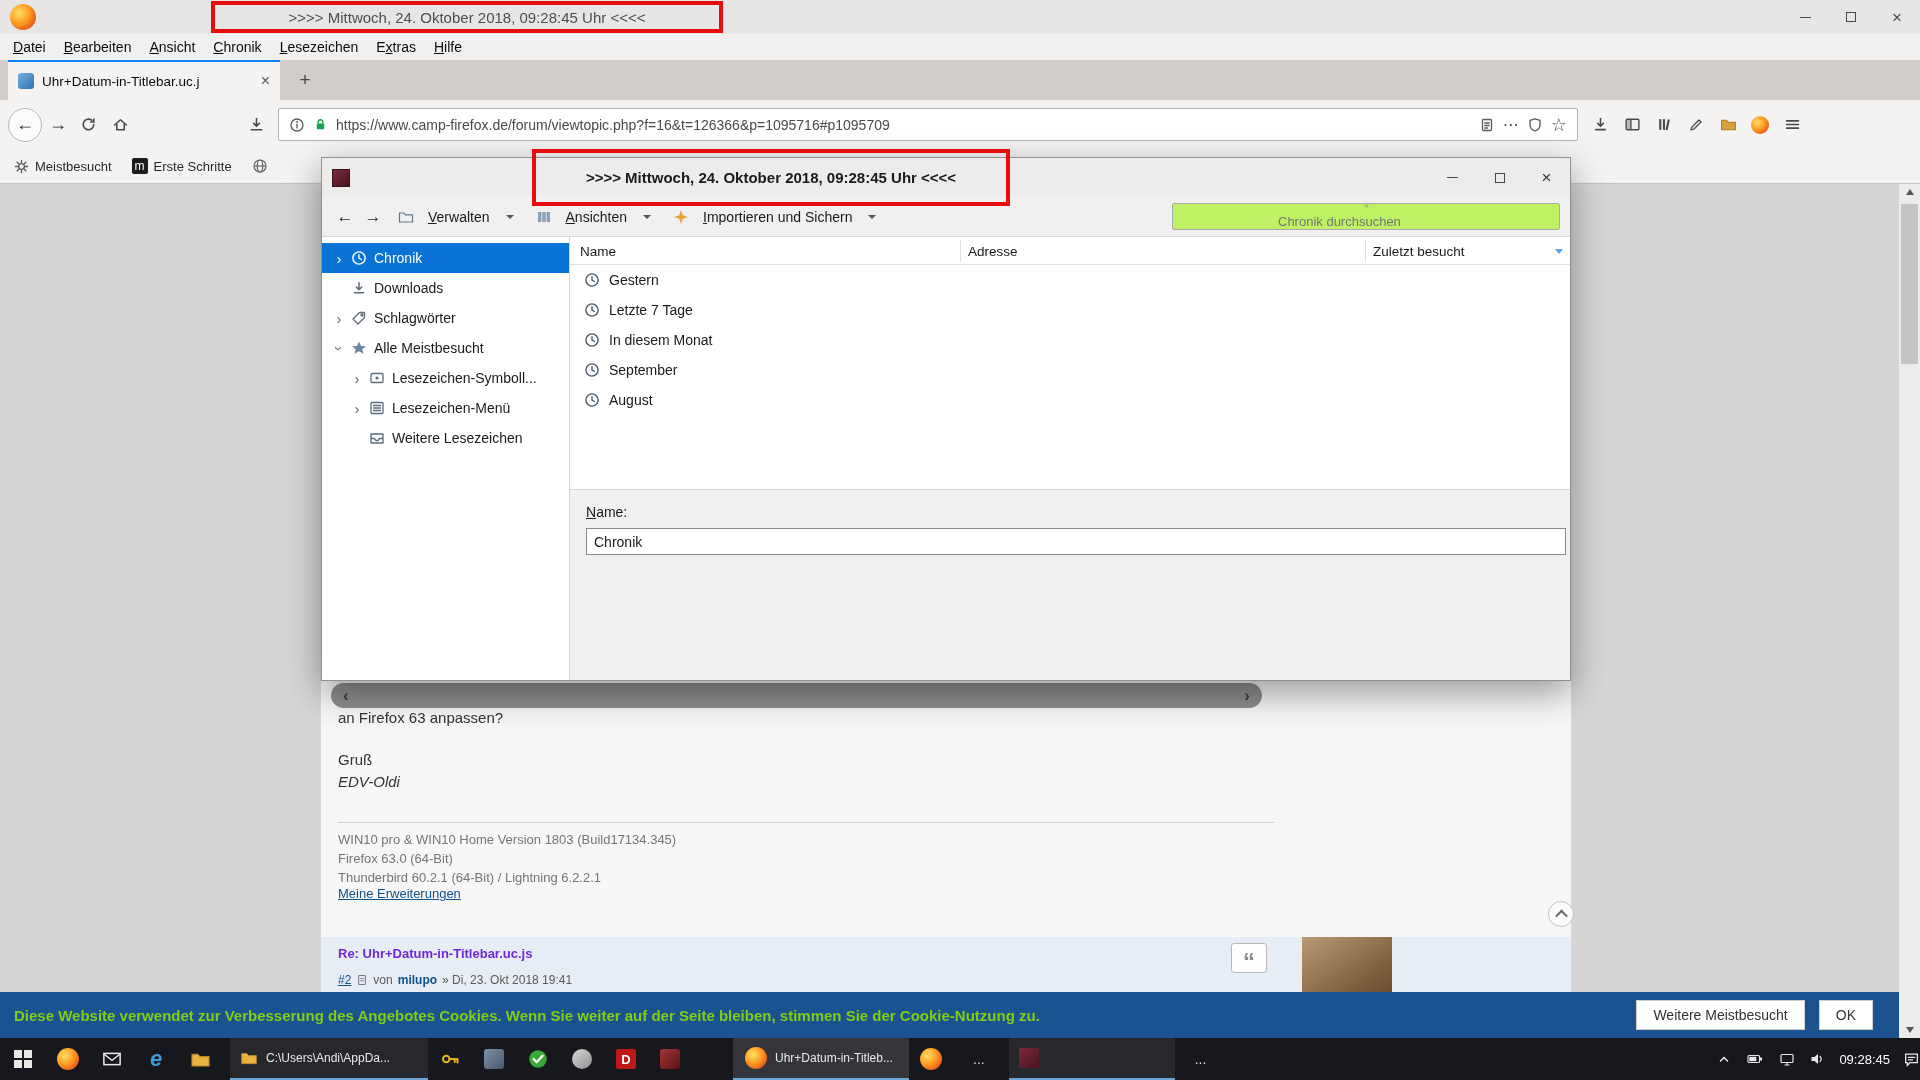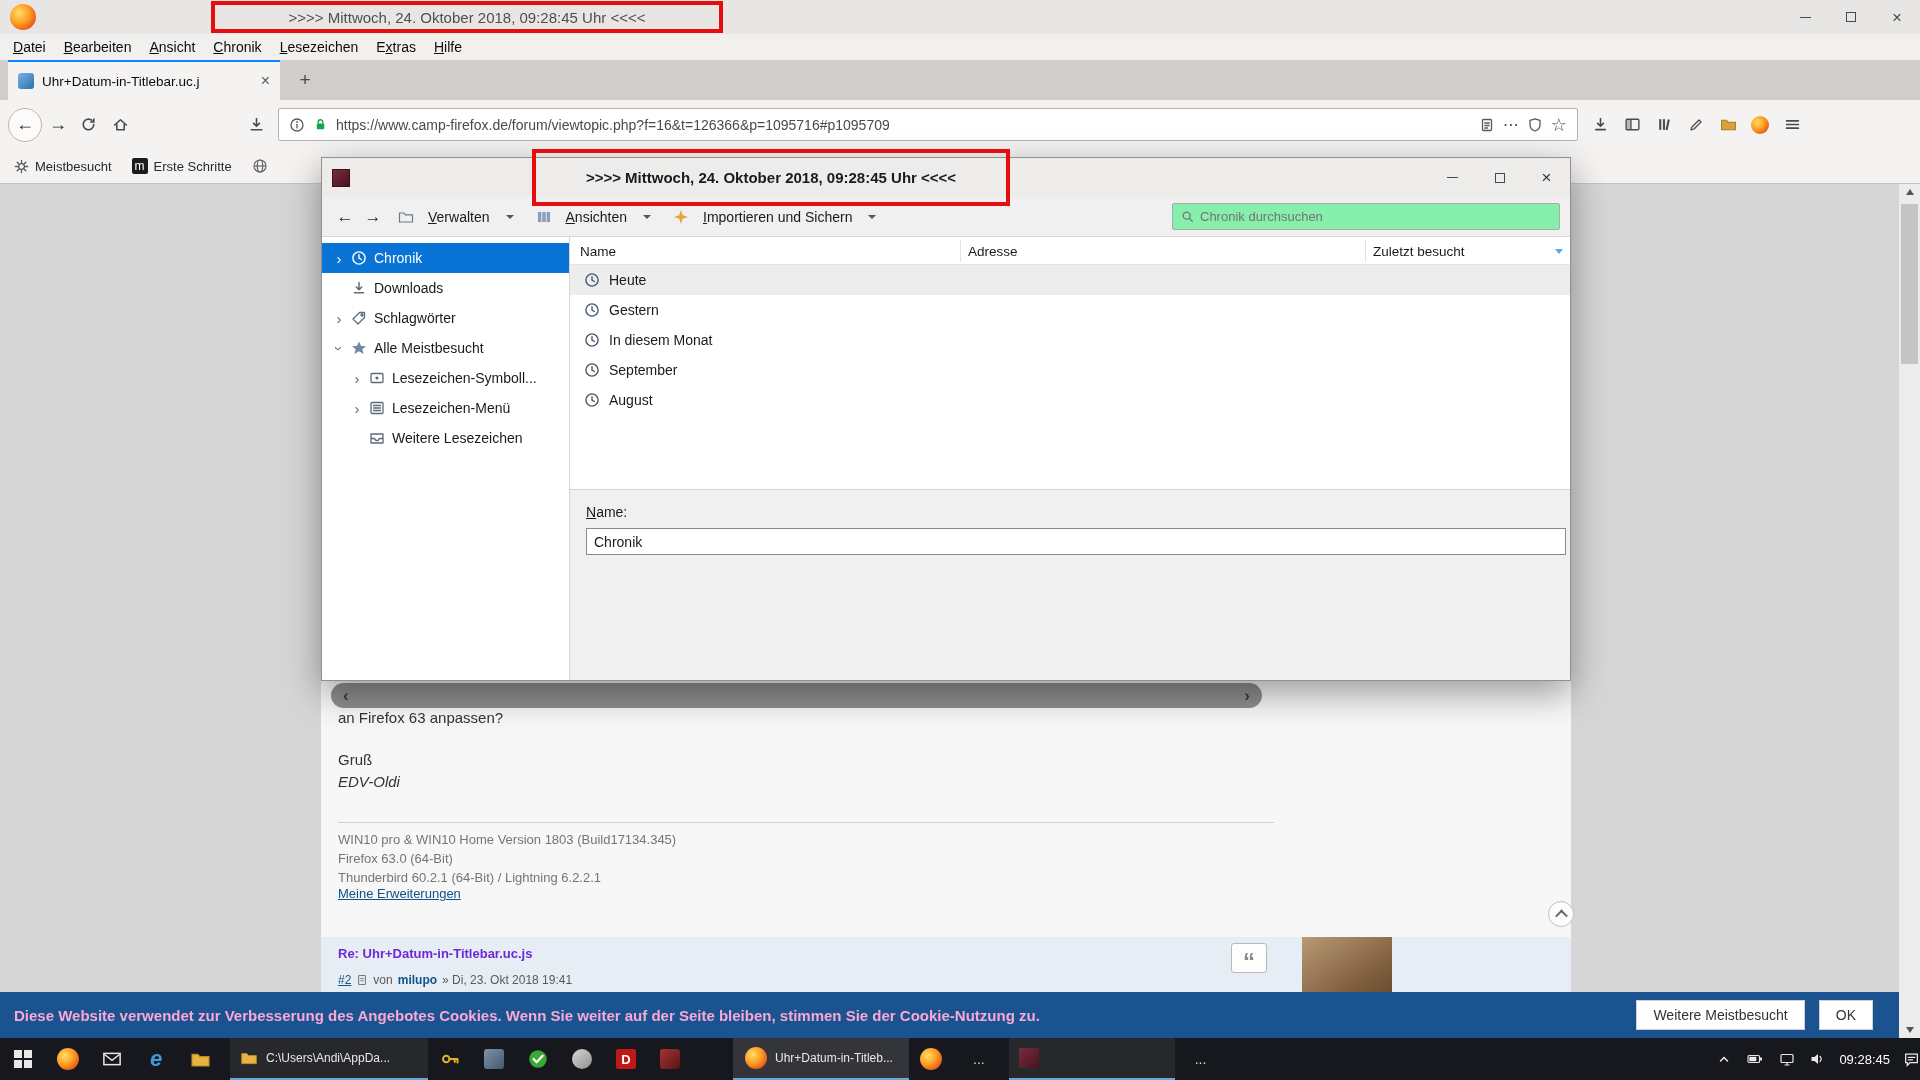--- a/index.html
+++ b/index.html
@@ -79,21 +79,21 @@
 #lib-icon{width:18px;height:18px;background:linear-gradient(135deg,#7a2a3c,#48141f);border:1px solid #38101a;}
 #lib-controls{position:absolute;right:0;top:0;display:flex;height:39px;}
 .lib-winbtn{width:47px;display:flex;align-items:center;justify-content:center;color:#333;}
 #lib-redbox{position:absolute;left:210px;top:-9px;width:478px;height:57px;border:4px solid #e50d0d;display:flex;align-items:center;justify-content:center;z-index:6;}
 #lib-redbox .t{font-size:15px;font-weight:600;color:#1a1a1a;white-space:nowrap;}
 #lib-toolbar{position:absolute;left:0;top:39px;width:100%;height:40px;border-bottom:1px solid #d6d6d6;display:flex;align-items:center;padding:0 10px;gap:2px;background:#f0f0f0;}
 .lib-nav{width:26px;height:26px;display:flex;align-items:center;justify-content:center;font-size:17px;color:#2a2a2a;}
 .lib-tbtn{display:flex;align-items:center;gap:14px;padding:0 10px;height:28px;font-size:14px;color:#1a1a1a;}
 .caret{width:0;height:0;border-left:4px solid transparent;border-right:4px solid transparent;border-top:4px solid #555;margin-left:2px;}
 .tb-ic{color:#6a7886;}
-#lib-search{margin-left:auto;width:388px;height:27px;background:#86efac;border:1px solid #aaa;border-radius:2px;display:flex;align-items:center;padding:0 8px;gap:6px;}
+#lib-search{margin-left:auto;width:388px;height:27px;background:#bef264;border:1px solid #aaa;border-radius:2px;display:flex;align-items:center;padding:0 8px;gap:6px;flex-direction:column;}
 #lib-search input{border:none;outline:none;flex:1;font-size:13px;color:#333;background:transparent;font-family:inherit;}
 #lib-body{position:absolute;left:0;top:79px;right:0;bottom:0;display:flex;}
 #lib-sidebar{width:248px;background:#fff;border-right:1px solid #d6d6d6;padding-top:6px;flex:none;}
 .tree-row{height:30px;display:flex;align-items:center;gap:7px;padding-left:12px;font-size:14px;color:#1a1a1a;}
 .tree-row .expander{width:10px;color:#666;font-size:15px;flex:none;text-align:center;line-height:1;}
 .expander.open{transform:rotate(90deg);}
 .tree-row.child{padding-left:30px;}
 .tree-row.selected{background:#0a73d6;color:#fff;}
 .tree-row.selected .expander{color:#fff;}
 .tree-ic{width:16px;height:16px;flex:none;color:#5b6b7a;}
@@ -107,21 +107,21 @@
 #sort-tri{position:absolute;left:985px;top:12px;width:0;height:0;border-left:4px solid transparent;border-right:4px solid transparent;border-top:5px solid #5aa7e8;}
 .list-row{height:30px;display:flex;align-items:center;gap:9px;padding-left:14px;font-size:14px;color:#1a1a1a;flex:none;}
 .list-row.first{background:#ededed;}
 .row-ic{width:16px;height:16px;color:#4a5a6a;flex:none;}
 #lib-details{position:absolute;left:0;bottom:0;width:100%;height:191px;background:#f0f0f0;border-top:1px solid #d6d6d6;padding:14px 16px;}
 #name-label{font-size:14px;color:#1a1a1a;display:block;margin-bottom:8px;}
 #name-input{width:980px;height:27px;border:1px solid #8a8a8a;background:#fff;font-size:14px;color:#1a1a1a;padding:0 7px;font-family:inherit;}
 
 
 #cookie-banner{position:absolute;left:0;top:992px;width:1899px;height:46px;background:#1a5390;z-index:30;display:flex;align-items:center;padding:0 14px;}
-#cookie-text{color:#f9a8d4;font-size:15px;font-weight:600;}
+#cookie-text{color:#84cc16;font-size:15px;font-weight:600;}
 #cookie-btns{margin-left:auto;display:flex;align-items:center;gap:14px;margin-right:12px;}
 .cookie-btn{background:#fff;border:1px solid #cfcfcf;color:#333;font-size:14px;padding:6px 16px;}
 
 
 #taskbar{position:absolute;left:0;top:1038px;width:1920px;height:42px;background:#16181d;z-index:40;display:flex;align-items:center;}
 .tb-slot{width:46px;height:42px;display:flex;align-items:center;justify-content:center;flex:none;}
 .tb-slot-s{width:44px;height:42px;display:flex;align-items:center;justify-content:center;flex:none;}
 #start-logo{display:grid;grid-template-columns:8px 8px;grid-template-rows:8px 8px;gap:2px;}
 #start-logo div{background:#e8e8e8;}
 .tb-btn{height:42px;display:flex;align-items:center;gap:8px;padding:0 10px;background:rgba(255,255,255,.07);border-bottom:2px solid #6aa7d8;color:#e8e8e8;font-size:12px;flex:none;white-space:nowrap;overflow:hidden;}
@@ -438,33 +438,33 @@
       </div>
       <div id="lib-main">
         <div id="lib-colheader">
           <div class="colh" id="colh-name">Name</div>
           <div class="colh" id="colh-adresse">Adresse</div>
           <div class="colh" id="colh-zuletzt">Zuletzt besucht</div>
           <div class="col-sep" id="sep1"></div>
           <div class="col-sep" id="sep2"></div>
           <div id="sort-tri"></div>
         </div>
-        <div class="list-row first">
-          <svg class="row-ic" viewBox="0 0 16 16" fill="none" stroke="currentColor" stroke-width="1.4" stroke-linecap="round">
-              <circle cx="8" cy="8" r="6.1"></circle>
-              <path d="M8 4.6V8l2.4 1.5"></path>
-            </svg>
-          <span>Heute</span>
-        </div>
         <div class="list-row">
           <svg class="row-ic" viewBox="0 0 16 16" fill="none" stroke="currentColor" stroke-width="1.4" stroke-linecap="round">
               <circle cx="8" cy="8" r="6.1"></circle>
               <path d="M8 4.6V8l2.4 1.5"></path>
             </svg>
           <span>Gestern</span>
+        </div>
+        <div class="list-row">
+          <svg class="row-ic" viewBox="0 0 16 16" fill="none" stroke="currentColor" stroke-width="1.4" stroke-linecap="round">
+              <circle cx="8" cy="8" r="6.1"></circle>
+              <path d="M8 4.6V8l2.4 1.5"></path>
+            </svg>
+          <span>Letzte 7 Tage</span>
         </div>
         <div class="list-row">
           <svg class="row-ic" viewBox="0 0 16 16" fill="none" stroke="currentColor" stroke-width="1.4" stroke-linecap="round">
               <circle cx="8" cy="8" r="6.1"></circle>
               <path d="M8 4.6V8l2.4 1.5"></path>
             </svg>
           <span>In diesem Monat</span>
         </div>
         <div class="list-row">
           <svg class="row-ic" viewBox="0 0 16 16" fill="none" stroke="currentColor" stroke-width="1.4" stroke-linecap="round">

